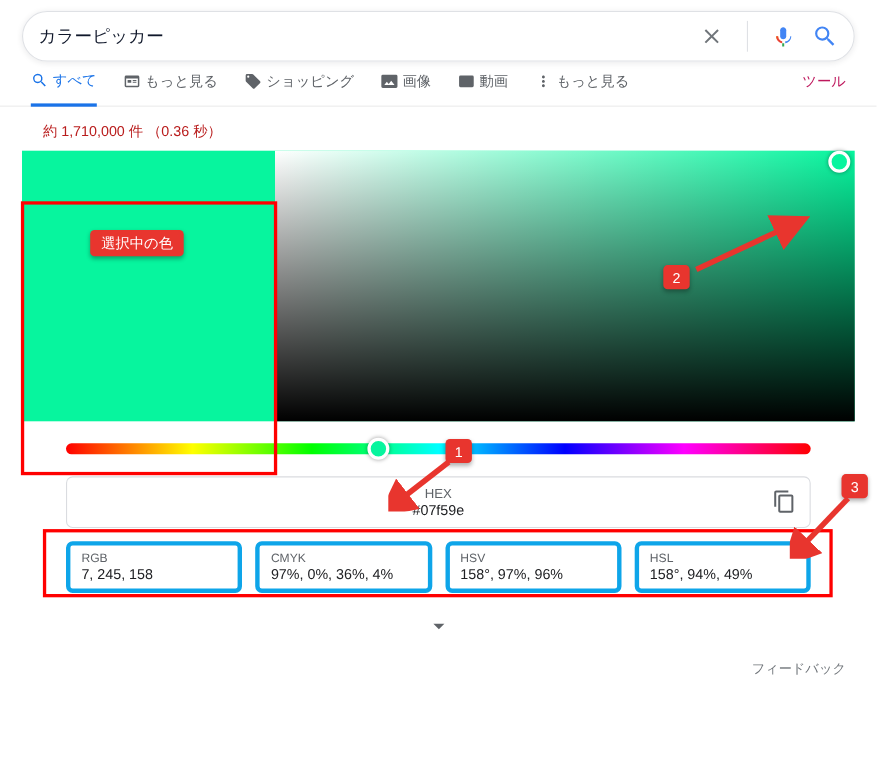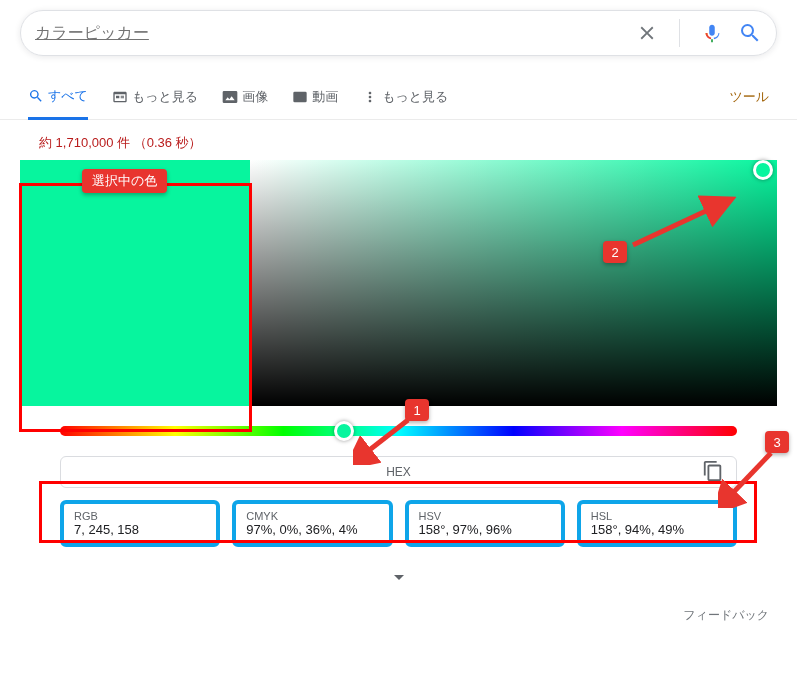--- a/index.html
+++ b/index.html
@@ -1,28 +1,28 @@
 <!DOCTYPE html>
 <html><head>
 <meta charset="utf-8">
 <style>
   * { box-sizing: border-box; margin: 0; padding: 0; }
   body { font-family: Arial, "Hiragino Sans", "Meiryo", sans-serif; background: #fff; width: 797px; height: 699px; position: relative; }
   
   .search-bar { margin: 10px 20px 0 20px; border: 1px solid #dfe1e5; border-radius: 24px; height: 46px; display: flex; align-items: center; padding: 0 14px; box-shadow: 0 1px 6px rgba(32,33,36,.1); }
-  .search-input { flex: 1; border: none; outline: none; font-size: 16px; color: #737373; text-decoration: underline; }
+  .search-input { flex: 1; border: none; outline: none; font-size: 16px; color: #0f172a; }
   .search-icons { display: flex; align-items: center; gap: 14px; }
   .icon-btn { width: 24px; height: 24px; display: flex; align-items: center; justify-content: center; cursor: pointer; }
   .divider-v { width: 1px; height: 28px; background: #dfe1e5; margin: 0 6px; }
   
-  .tabs { display: flex; align-items: center; padding: 0 28px; margin-top: 31px; border-bottom: 1px solid #ebebeb; gap: 24px; font-size: 13px; color: #5f6368; }
+  .tabs { display: flex; align-items: center; padding: 0 28px; margin-top: 8px; border-bottom: 1px solid #ebebeb; gap: 24px; font-size: 13px; color: #5f6368; }
   .tab { display: flex; align-items: center; gap: 4px; padding-bottom: 12px; cursor: pointer; position: relative; }
   .tab.active { color: #1a73e8; border-bottom: 3px solid #1a73e8; margin-bottom: -1px; }
   .tab .ticon { width: 16px; height: 16px; }
-  .tools { margin-left: auto; color: #a16207; padding-bottom: 12px; }
+  .tools { margin-left: auto; color: #be185d; padding-bottom: 12px; }
   
   .stats { color: #b91c1c; font-size: 13px; padding: 14px 39px 8px; }
   
   .picker-wrap { margin: 0 20px; position: relative; }
   .picker-top { display: flex; height: 246px; }
   .swatch { width: 230px; height: 246px; background: #07f59e; }
   .gradient { flex: 1; position: relative; background:
     linear-gradient(to bottom, rgba(0,0,0,0) 0%, rgba(0,0,0,1) 100%),
     linear-gradient(to right, rgba(255,255,255,1) 0%, rgba(255,255,255,0) 100%),
     #07f59e;
@@ -42,21 +42,21 @@
   .formats { display: flex; gap: 12px; padding: 2px 40px; }
   .fmt { flex: 1; border: 4px solid #0ea5e9; border-radius: 6px; padding: 6px 10px; }
   .fmt-label { font-size: 11px; color: #5f6368; }
   .fmt-value { font-size: 13px; color: #202124; }
   
   .expand { text-align: center; padding: 16px 0 6px; color: #70757a; cursor: pointer; }
   .feedback { text-align: right; padding: 8px 28px; font-size: 12px; color: #70757a; }
   
   
   .anno-box { position: absolute; border: 3px solid #ff0000; pointer-events: none; }
-  .anno-label { position: absolute; background: #e8352e; color: #fff; font-size: 13px; padding: 3px 10px; border-radius: 4px; box-shadow: 0 2px 4px rgba(0,0,0,.3); pointer-events: none; white-space: nowrap; }
+  .anno-label { position: absolute; background: #e8352e; color: #fff; font-size: 13px; padding: 3px 10px; border-radius: 4px; box-shadow: 0 2px 4px rgba(0,0,0,.3); pointer-events: none; white-space: nowrap; margin-top: 40px; }
   .anno-num { position: absolute; background: #e8352e; color: #fff; font-size: 13px; width: 24px; height: 22px; border-radius: 4px; display: flex; align-items: center; justify-content: center; box-shadow: 0 2px 4px rgba(0,0,0,.3); pointer-events: none; }
   .arrow { position: absolute; pointer-events: none; }
 </style>
 </head>
 <body>
 
 <div class="search-bar">
   <input class="search-input" value="カラーピッカー" style="">
   <div class="search-icons">
     <div class="icon-btn">
@@ -90,20 +90,26 @@
     <span>すべて</span>
   </div>
   <div class="tab">
     <svg class="ticon" viewBox="0 0 24 24">
         <path fill="#5f6368" d="M20 4H4c-1.1 0-2 .9-2 2v12c0 1.1.9 2 2 2h16c1.1 0 2-.9 2-2V6c0-1.1-.9-2-2-2zm0 14H4V8h16v10zM6 10h5v4H6zm7 0h5v1.5h-5zm0 2.5h5V14h-5z"></path>
       </svg>
     <span>もっと見る</span>
   </div>
   <div class="tab">
     <svg class="ticon" viewBox="0 0 24 24">
+        <path fill="#5f6368" d="M21.41 11.58l-9-9A2 2 0 0011 2H4a2 2 0 00-2 2v7c0 .53.21 1.04.59 1.41l9 9a2 2 0 002.83 0l7-7a2 2 0 000-2.83zM5.5 7A1.5 1.5 0 117 5.5 1.5 1.5 0 015.5 7z"></path>
+      </svg>
+    <span>ショッピング</span>
+  </div>
+  <div class="tab">
+    <svg class="ticon" viewBox="0 0 24 24">
         <path fill="#5f6368" d="M21 3H3a2 2 0 00-2 2v14a2 2 0 002 2h18a2 2 0 002-2V5a2 2 0 00-2-2zM5 17l3.5-4.5 2.5 3 3.5-4.5L19 17H5z"></path>
       </svg>
     <span>画像</span>
   </div>
   <div class="tab">
     <svg class="ticon" viewBox="0 0 24 24">
         <path fill="#5f6368" d="M10 16.5l6-4.5-6-4.5v9zM20 4H4a2 2 0 00-2 2v12a2 2 0 002 2h16a2 2 0 002-2V6a2 2 0 00-2-2z"></path>
       </svg>
     <span>動画</span>
   </div>
@@ -126,20 +132,21 @@
     </div>
   </div>
   <div class="hue-row">
     <div class="hue-bar">
       <div class="hue-handle"></div>
     </div>
   </div>
   <div class="hex-box">
     <div class="hex-center">
       <div class="hex-label">HEX</div>
+      <div class="hex-value">#07f59e</div>
     </div>
     <div class="copy-btn">
       <svg viewBox="0 0 24 24" width="22" height="22">
           <path fill="#5f6368" d="M16 1H4c-1.1 0-2 .9-2 2v14h2V3h12V1zm3 4H8c-1.1 0-2 .9-2 2v14c0 1.1.9 2 2 2h11c1.1 0 2-.9 2-2V7c0-1.1-.9-2-2-2zm0 16H8V7h11v14z"></path>
         </svg>
     </div>
   </div>
   <div class="formats">
     <div class="fmt">
       <div class="fmt-label">RGB</div>

